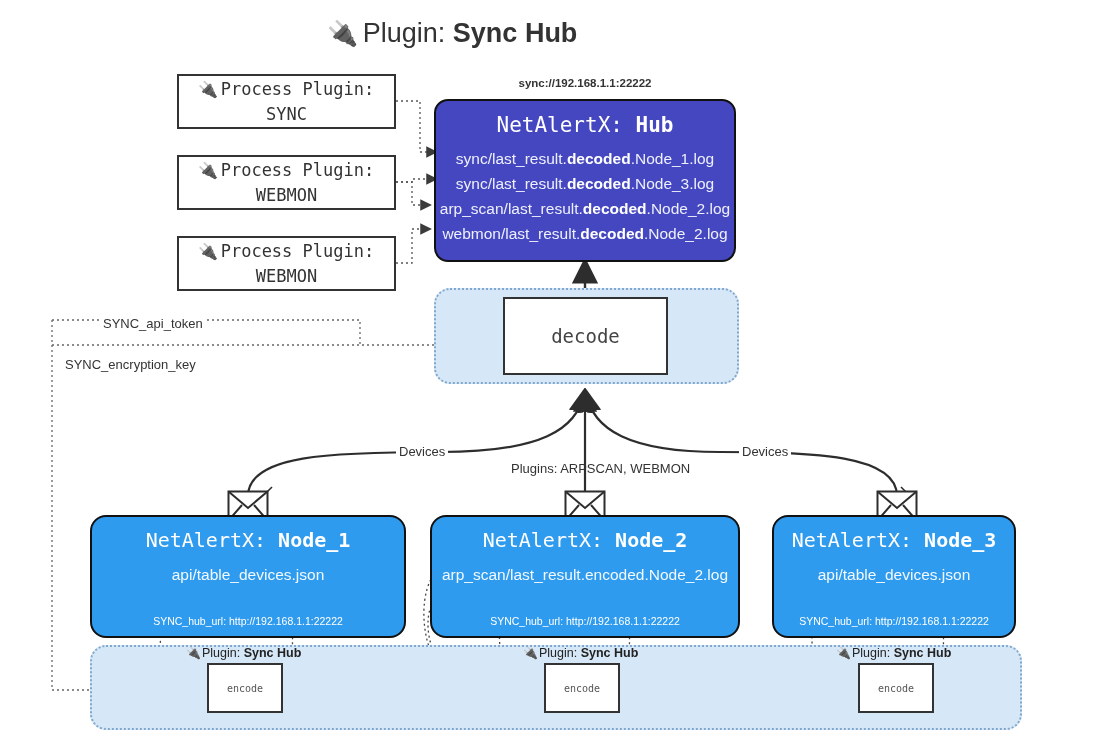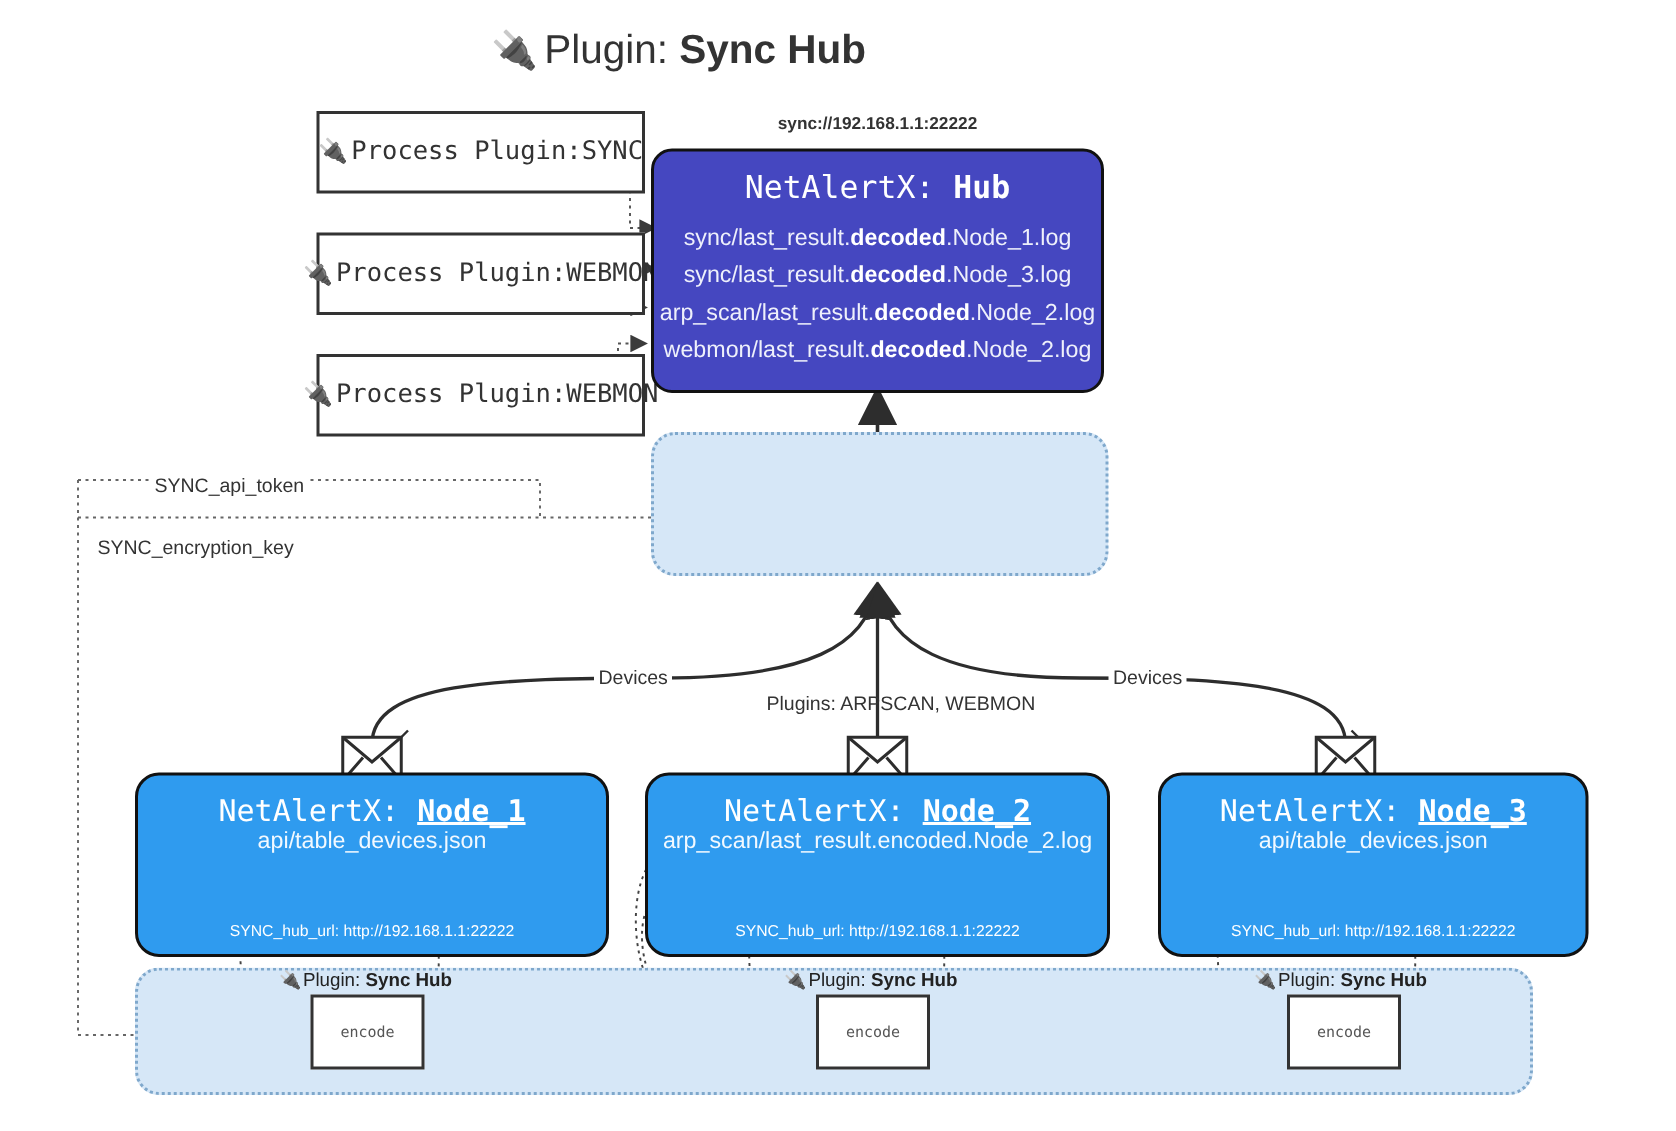--- a/index.html
+++ b/index.html
@@ -18,23 +18,22 @@
     font-size:27px;color:#333333;white-space:nowrap;
   }
   #title .plug{font-size:25px;margin-right:4px;display:inline-block;transform:rotate(0deg);}
   #title b{font-weight:bold;}
 
   
   .procbox{
     border:2px solid #333333;background:#ffffff;
     font-family:"DejaVu Sans Mono","Liberation Mono",monospace;
     font-size:17px;color:#333333;
-    display:flex;flex-direction:row;align-items:center;justify-content:center;
+    display:flex;flex-direction:column;align-items:center;justify-content:center;
     line-height:1.45;
-    margin-left:34px;
   }
   .procbox .l1{white-space:nowrap;}
   .procbox .l2{white-space:nowrap;}
   .procbox .plug{font-family:"DejaVu Sans",sans-serif;font-size:16px;margin-right:2px;}
 
   
   #hub{
     background:#4547c0;border:2px solid #111111;border-radius:14px;
     display:flex;flex-direction:column;align-items:center;
     padding-top:12px;
@@ -79,23 +78,23 @@
   
   .nodebox{
     background:#2f9bef;border:2px solid #111111;border-radius:16px;
     display:flex;flex-direction:column;align-items:center;
     padding-top:11px;box-sizing:border-box;
   }
   .nodebox .ntitle{
     font-family:"DejaVu Sans Mono","Liberation Mono",monospace;
     font-size:20px;color:#ffffff;white-space:nowrap;
   }
-  .nodebox .ntitle b{font-weight:bold;text-decoration:underline;}
+  .nodebox .ntitle b{font-weight:bold;}
   .nodebox .nline{
-    font-size:15.5px;color:#f2f9ff;white-space:nowrap;
+    font-size:15.5px;color:#f2f9ff;white-space:nowrap;margin-top:14px;
   }
   .nodebox .nfoot{
     font-size:10.5px;font-weight:normal;color:#ffffff;white-space:nowrap;
     position:absolute;bottom:9px;left:0;right:0;text-align:center;
   }
 
   
   .edgelabel{
     position:absolute;font-size:13px;color:#333333;white-space:nowrap;
     background:#ffffff;padding:0 3px;
@@ -208,20 +207,23 @@
     </div>
     <div class="logline">
       <span>webmon/last_result.</span><b>decoded</b><span>.Node_2.log</span>
     </div>
   </div>
 
   <div class="edgelabel" style="left:100px;top:316px;">SYNC_api_token</div>
   <div class="edgelabel" style="left:62px;top:357px;">SYNC_encryption_key</div>
 
   <div class="node bluebox" style="left:434px;top:288px;width:305px;height:96px;"></div>
+  <div class="node whitebox" id="decode" style="left:503px;top:297px;width:165px;height:78px;">
+    <span>decode</span>
+  </div>
 
   <div class="edgelabel" style="left:396px;top:444px;">Devices</div>
   <div class="edgelabel nobg" style="left:508px;top:461px;">Plugins: ARPSCAN, WEBMON</div>
   <div class="edgelabel" style="left:739px;top:444px;">Devices</div>
 
   <svg class="envelope" style="left:227px;top:490px;" width="42" height="32" viewBox="0 0 42 32">
     <rect x="1.5" y="1.5" width="39" height="29" fill="#ffffff" stroke="#2d2d2d" stroke-width="2"></rect>
     <path d="M1.5,1.5 L21,18 L40.5,1.5 M1.5,30.5 L15,15 M40.5,30.5 L27,15" fill="none" stroke="#2d2d2d" stroke-width="2"></path>
   </svg>
   <svg class="envelope" style="left:564px;top:490px;" width="42" height="32" viewBox="0 0 42 32">
@@ -244,21 +246,21 @@
 
   <div class="node nodebox" style="left:430px;top:515px;width:310px;height:123px;position:absolute;">
     <div class="ntitle">
       <span>NetAlertX:</span>
       <b>Node_2</b>
     </div>
     <div class="nline">arp_scan/last_result.encoded.Node_2.log</div>
     <div class="nfoot">SYNC_hub_url: http://192.168.1.1:22222</div>
   </div>
 
-  <div class="node nodebox" style="left:772px;top:515px;width:287px;height:123px;position:absolute;">
+  <div class="node nodebox" style="left:772px;top:515px;width:244px;height:123px;position:absolute;">
     <div class="ntitle">
       <span>NetAlertX:</span>
       <b>Node_3</b>
     </div>
     <div class="nline">api/table_devices.json</div>
     <div class="nfoot">SYNC_hub_url: http://192.168.1.1:22222</div>
   </div>
 
   <div class="node bluebox" style="left:90px;top:645px;width:932px;height:85px;"></div>
 

